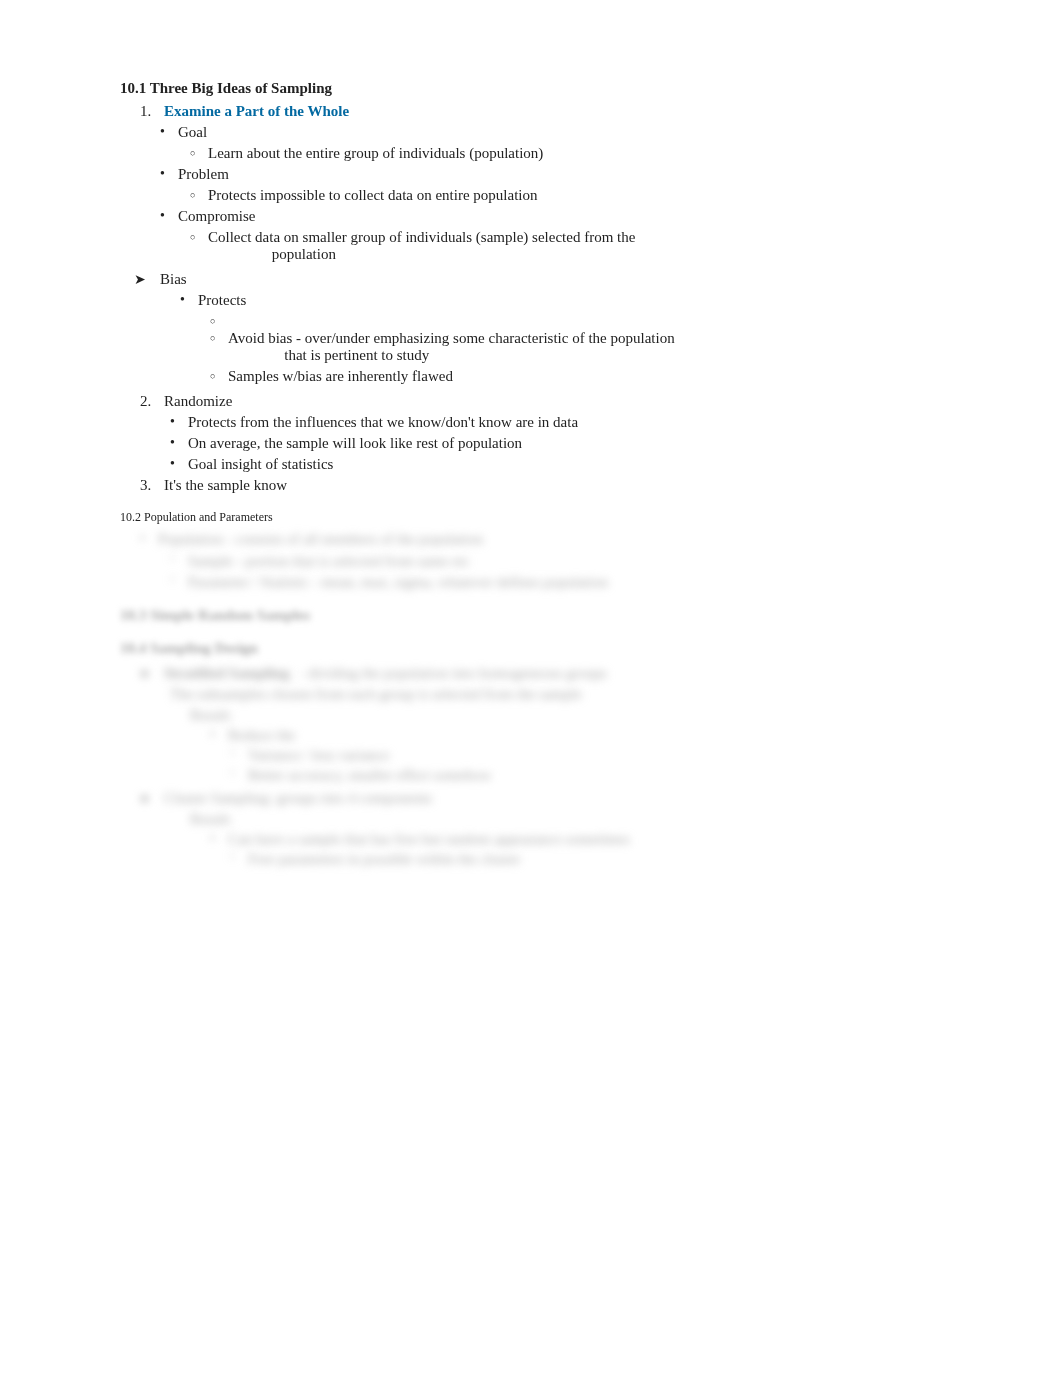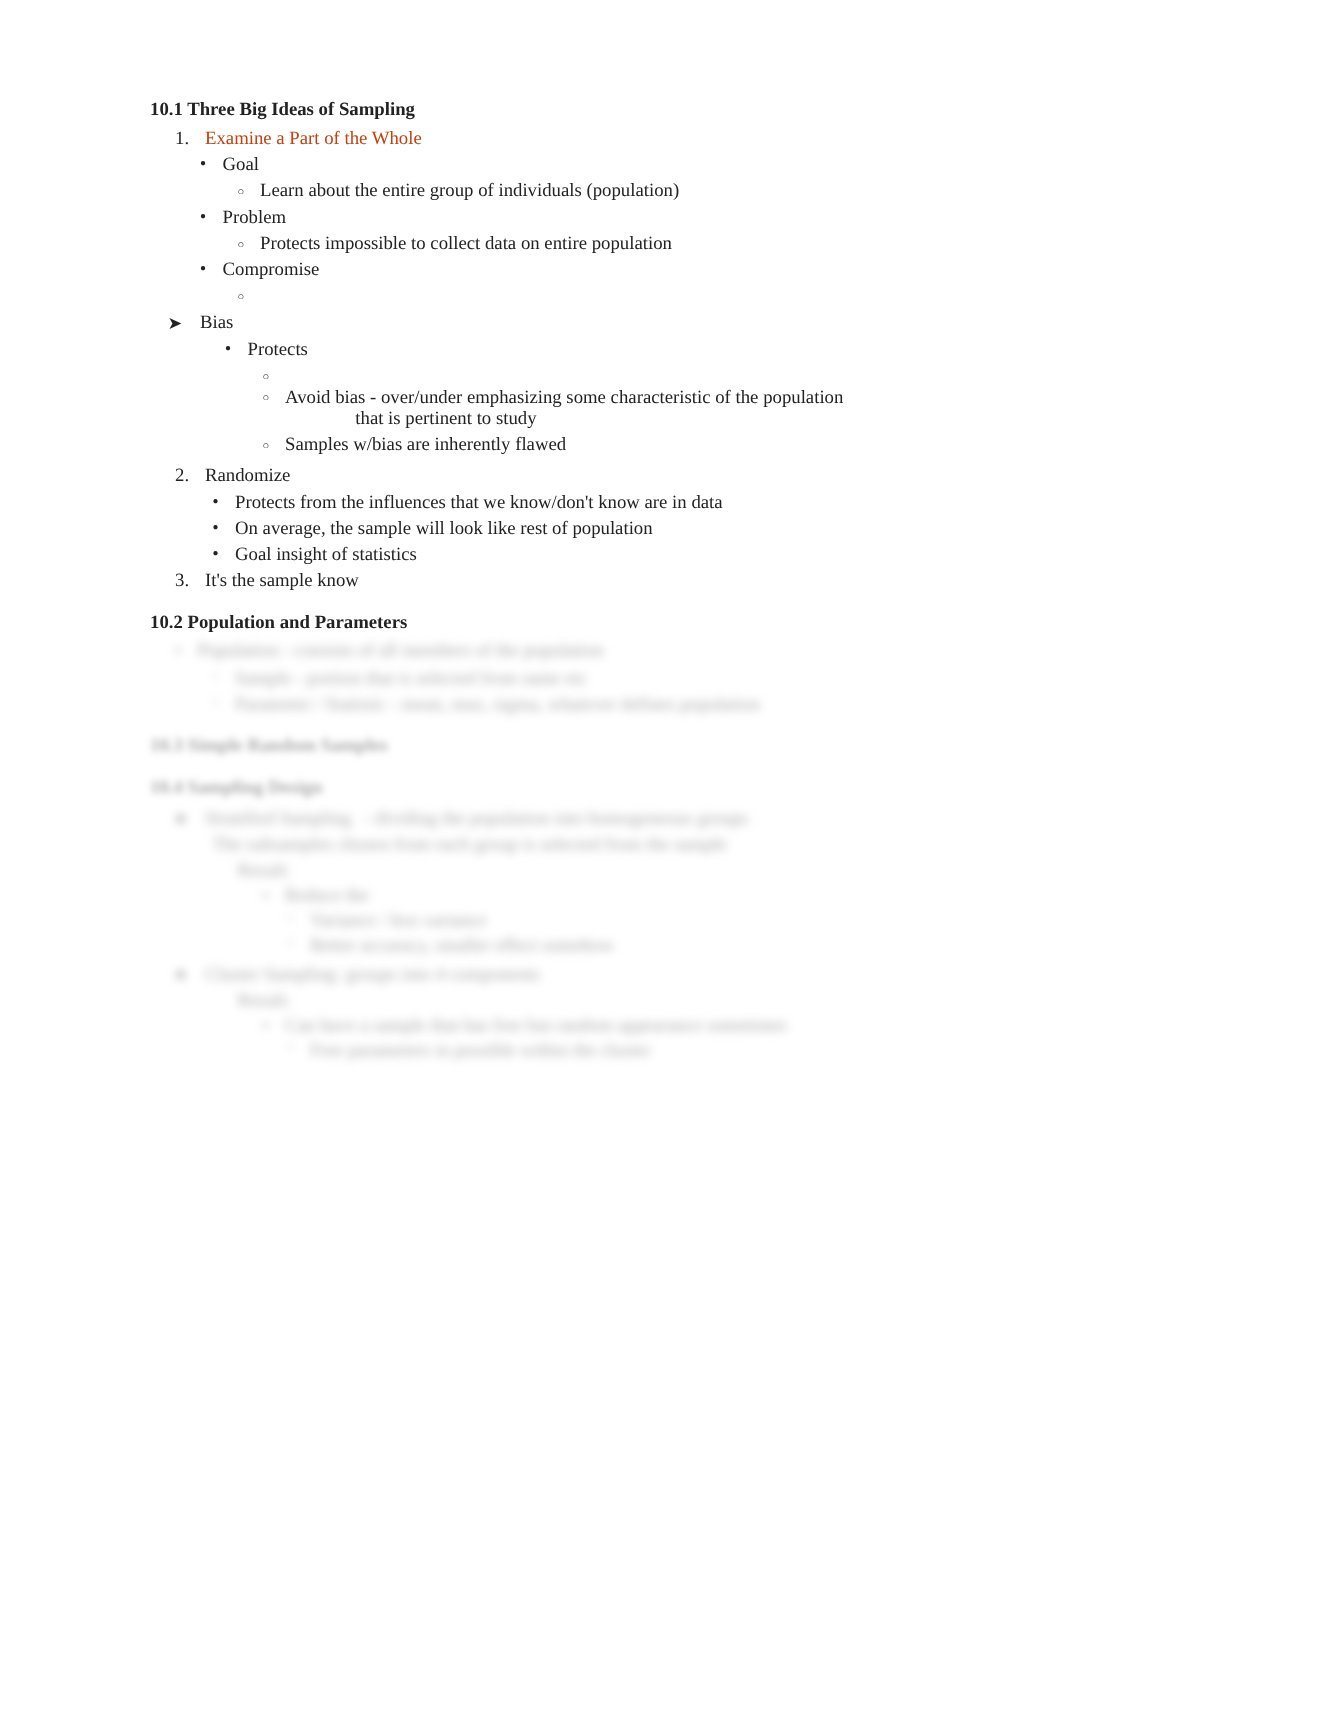--- a/index.html
+++ b/index.html
@@ -18,22 +18,23 @@
       padding: 80px 100px 80px 120px;
     }
 
     .section-title {
       font-weight: bold;
       font-size: 15px;
       margin-bottom: 6px;
     }
 
     .link-blue {
-      color: #c2410c;
+      color: #0369a1;
       text-decoration: none;
+      font-weight: bold;
     }
 
     .bullet-item {
       display: flex;
       gap: 6px;
       align-items: flex-start;
       padding-left: 40px;
       margin-bottom: 4px;
     }
 
@@ -82,22 +83,22 @@
       color: #aaaaaa;
       font-weight: bold;
       user-select: none;
     }
 
     .section-gap {
       margin-top: 16px;
     }
 
     .plain-section-title {
-      font-size: 15px;
-      font-weight: bold;
+      font-size: 12px;
+      font-weight: normal;
       margin-bottom: 6px;
     }
   </style>
 </head>
 <body>
 
 <div class="section-title">10.1 Three Big Ideas of Sampling</div>
 
 <div style="display:flex; gap:6px; padding-left:20px; margin-bottom:4px;">
   <span style="min-width:18px;">1.</span>
@@ -121,20 +122,21 @@
   <span class="sub-bullet-circle">○</span>
   <span>Protects impossible to collect data on entire population</span>
 </div>
 
 <div class="bullet-item">
   <span class="bullet-dot">●</span>
   <span>Compromise</span>
 </div>
 <div class="sub-bullet-item">
   <span class="sub-bullet-circle">○</span>
+  <span>Collect data on smaller group of individuals (sample) selected from the<br>&nbsp;&nbsp;&nbsp;&nbsp;&nbsp;&nbsp;&nbsp;&nbsp;&nbsp;&nbsp;&nbsp;&nbsp;&nbsp;&nbsp;&nbsp;&nbsp;&nbsp;population</span>
 </div>
 
 <div class="arrow-item" style="margin-top:8px;">
   <span class="arrow-sym">➤</span>
   <span>Bias</span>
 </div>
 
 <div class="bullet-item" style="padding-left:60px;">
   <span class="bullet-dot">●</span>
   <span>Protects</span>

